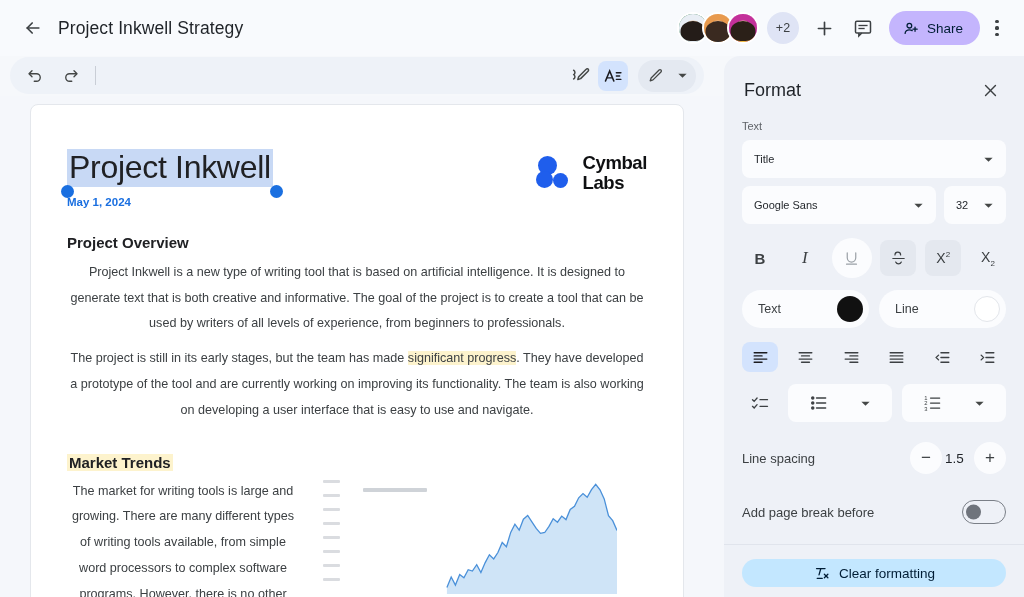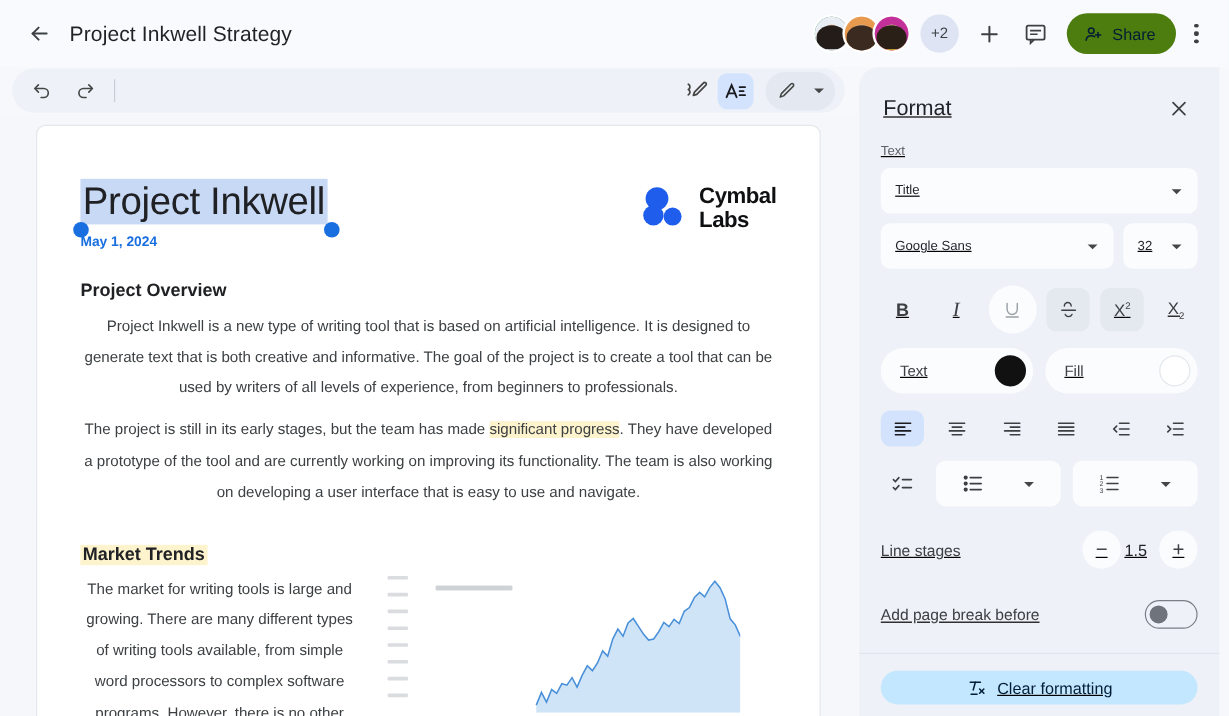--- a/index.html
+++ b/index.html
@@ -52,21 +52,21 @@
     font-size: 12.5px; color: #3c4043; margin-left: 6px; cursor: pointer;
   }
   .icon-btn {
     width: 36px; height: 36px; border-radius: 50%;
     display: flex; align-items: center; justify-content: center;
     color: #3c4043; cursor: pointer; flex: 0 0 auto;
   }
   .share-btn {
     display: flex; align-items: center; gap: 7px;
     height: 34px; padding: 0 17px 0 14px; border-radius: 18px;
-    background: #4d7c0f; color: #001d35; font-size: 13.5px;
+    background: #c4b5fd; color: #001d35; font-size: 13.5px;
     margin-left: 6px; cursor: pointer; white-space: nowrap;
   }
   .kebab { width: 26px; height: 36px; display: flex; flex-direction: column;
     align-items: center; justify-content: center; gap: 3px; cursor: pointer; margin-left: 2px; }
   .kebab i { width: 3.2px; height: 3.2px; border-radius: 50%; background: #3c4043; display: block; }
 
   
   .edit-toolbar {
     position: absolute; left: 10px; top: 57px; width: 694px; height: 37px;
     background: #eef2f8; border-radius: 19px;
@@ -132,23 +132,23 @@
   .col-l { width: 232px; flex: 0 0 auto; }
   .col-l .para { margin-top: 7px; }
   .chart-box { flex: 1 1 auto; position: relative; height: 118px; margin-top: 4px; }
   .chart-ticks { position: absolute; left: 6px; top: 4px; width: 30px; }
   .chart-ticks i { display: block; height: 3px; width: 17px; background: #dadce0; margin-bottom: 11px; border-radius: 1px; }
   .chart-legend { position: absolute; left: 46px; top: 12px; width: 64px; height: 4px;
     background: #cfd3d8; border-radius: 1px; }
 
   
   .panel {
-    position: absolute; right: 8px; top: 56px; width: 300px; height: 541px;
+    position: absolute; right: 0; top: 56px; width: 300px; height: 541px;
     background: #eef1f7; border-radius: 16px 0 0 0;
-    display: flex; flex-direction: column; text-decoration: underline;
+    display: flex; flex-direction: column;
   }
   .panel-head {
     display: flex; align-items: center; justify-content: space-between;
     padding: 20px 20px 0 20px;
   }
   .panel-title { font-size: 18px; color: #1f2328; }
   .panel-close { width: 28px; height: 28px; display: flex; align-items: center;
     justify-content: center; color: #3c4043; cursor: pointer; }
   .panel-body { padding: 16px 18px 0 18px; flex: 1 1 auto; }
   .panel-label { font-size: 11px; color: #5f6368; margin-bottom: 8px; }
@@ -469,21 +469,21 @@
           <span>X<sub>2</sub></span>
         </div>
       </div>
 
       <div class="color-row">
         <div class="color-chip">
           <span>Text</span>
           <span class="swatch" id="text-swatch" style="background: rgb(17, 17, 17);"></span>
         </div>
         <div class="color-chip">
-          <span>Fill</span>
+          <span>Line</span>
           <span class="swatch" id="fill-swatch" style="border: 1px solid rgb(227, 230, 235); background: rgb(255, 255, 255);"></span>
         </div>
       </div>
 
       <div class="align-row">
         <div class="abtn active">
           <svg width="19" height="19" viewBox="0 0 24 24" stroke="#1b1b1f" stroke-width="1.7" stroke-linecap="round">
             <line x1="4" y1="6" x2="20" y2="6"></line>
               <line x1="4" y1="10" x2="14" y2="10"></line>
               <line x1="4" y1="14" x2="20" y2="14"></line>
@@ -563,21 +563,21 @@
               <line x1="9" y1="12" x2="20" y2="12"></line>
               <line x1="9" y1="18" x2="20" y2="18"></line>
           </svg>
           <svg width="11" height="11" viewBox="0 0 12 12">
               <path d="M1.5 4 L6 8.5 L10.5 4 Z" fill="#444746"></path>
             </svg>
         </div>
       </div>
 
       <div class="spacing-row">
-        <div class="spacing-label">Line stages</div>
+        <div class="spacing-label">Line spacing</div>
         <div class="spacing-ctrl">
           <div class="circ-btn">−</div>
           <div class="spacing-val">1.5</div>
           <div class="circ-btn">+</div>
         </div>
       </div>
 
       <div class="break-row">
         <div class="spacing-label">Add page break before</div>
         <div class="toggle">

